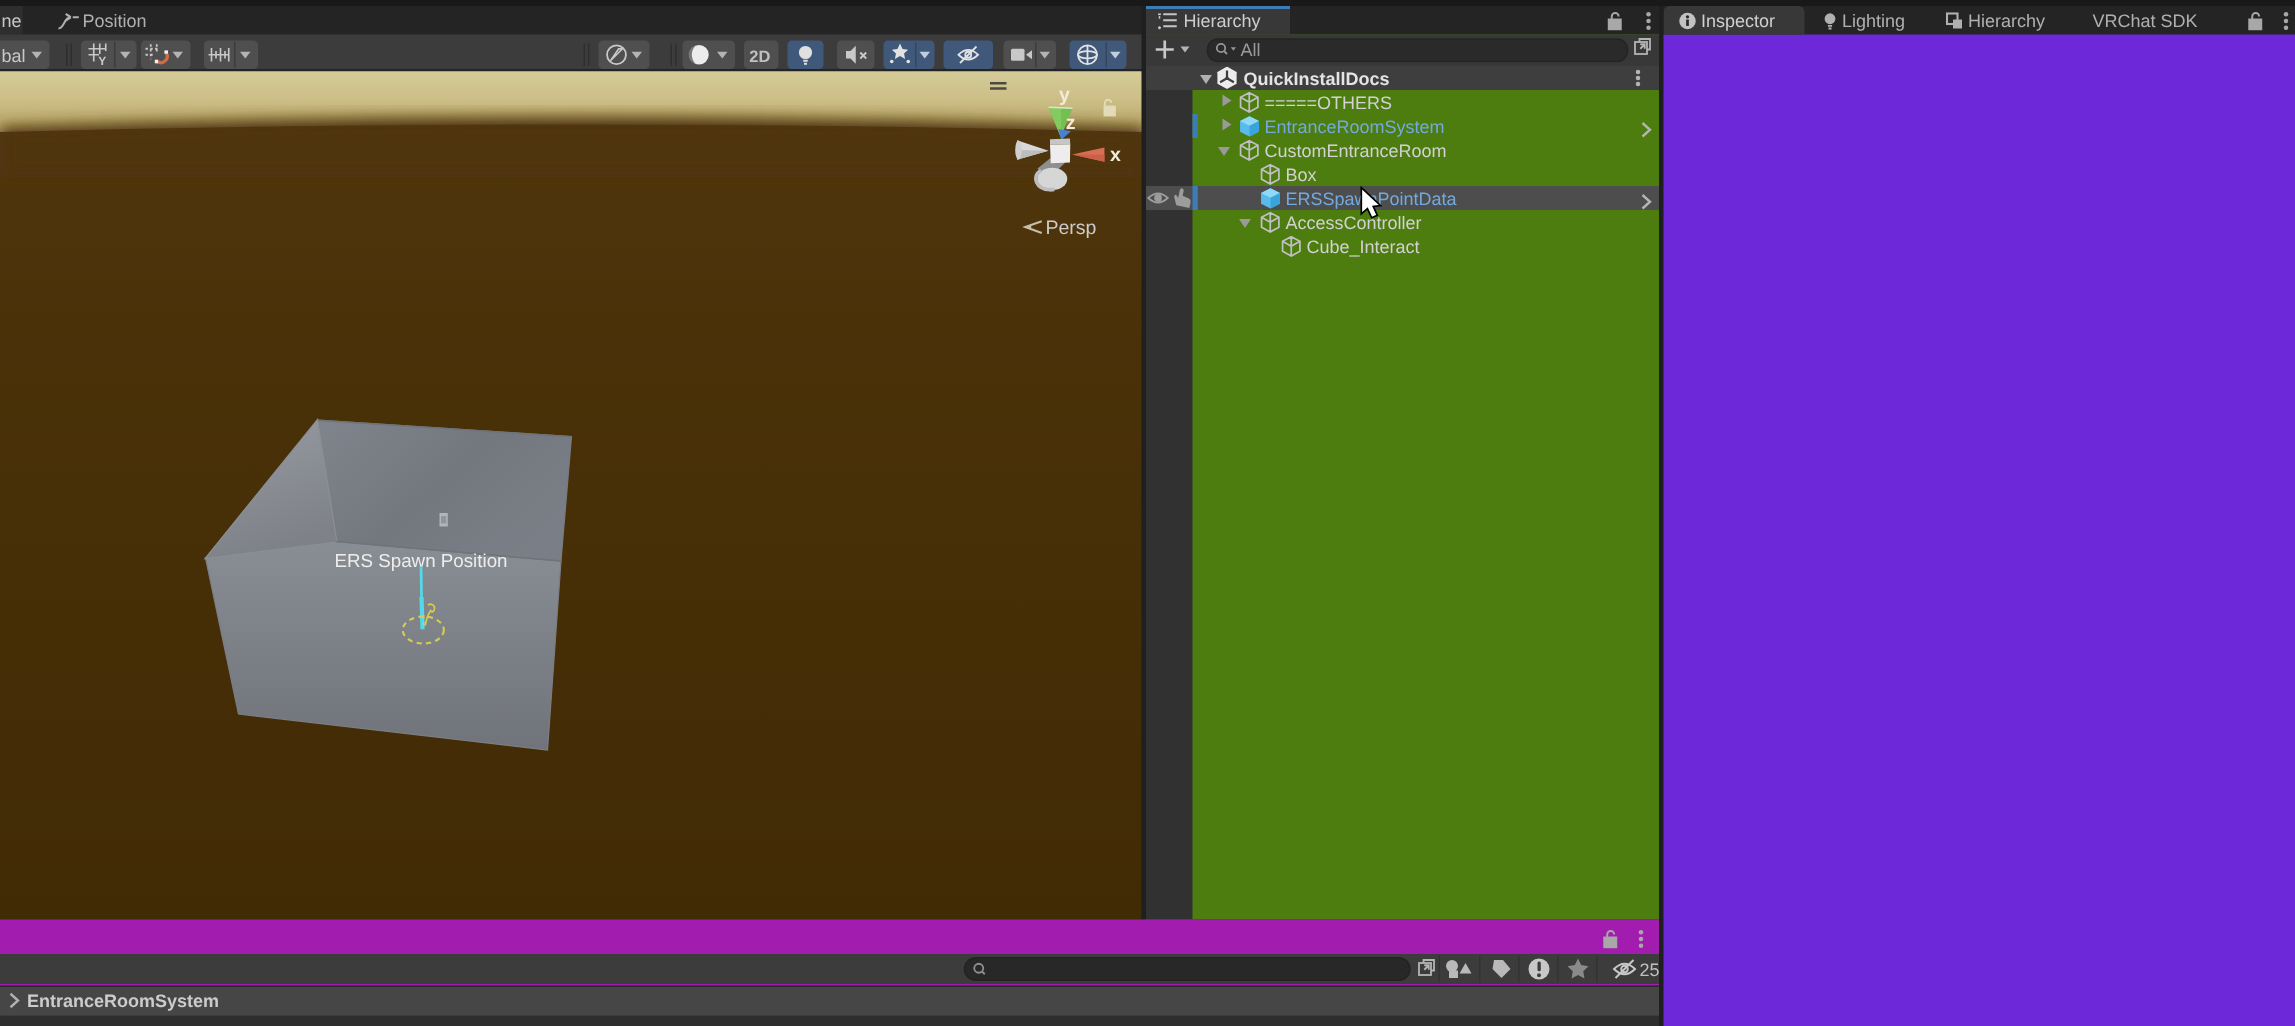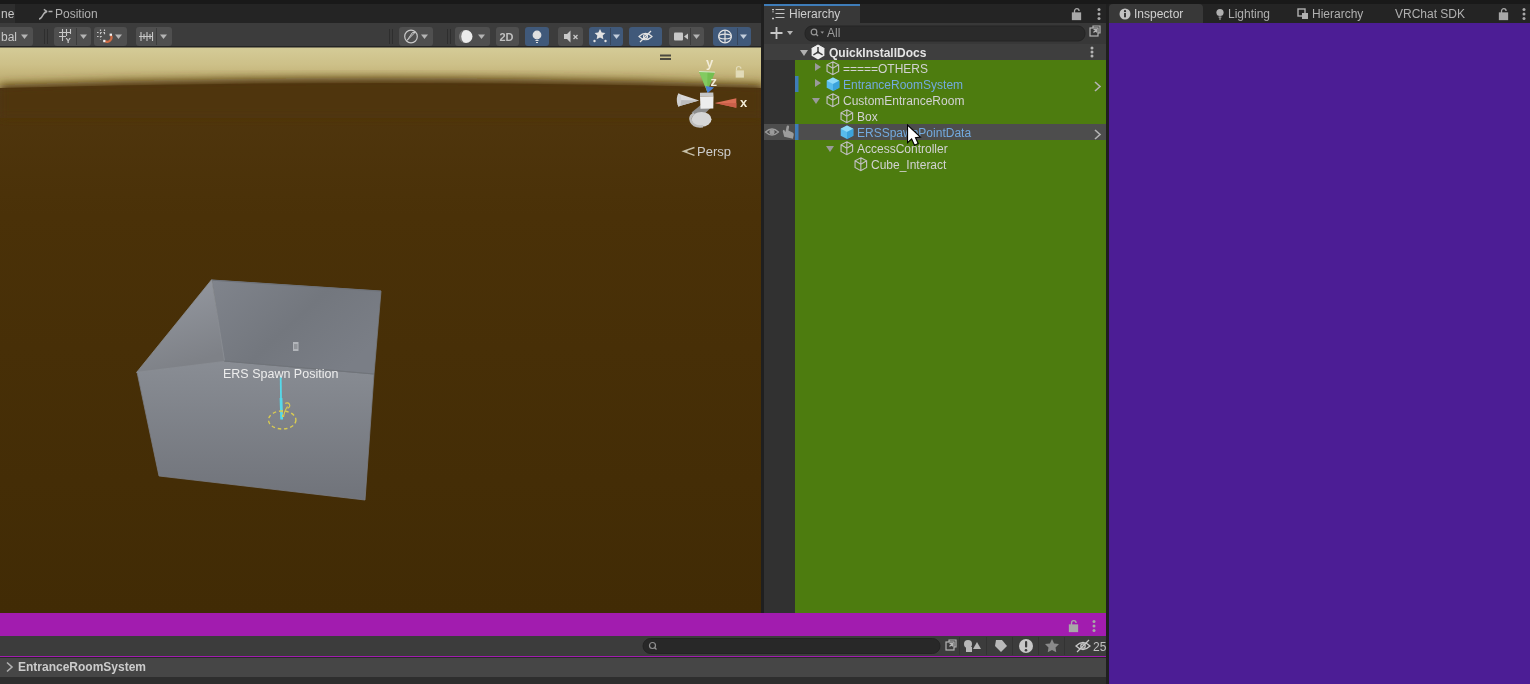--- a/index.html
+++ b/index.html
@@ -324,21 +324,21 @@
         </g>
         <g id="cubeblue">
           <path d="M7 0.5 L13.3 3.7 V10.8 L7 14 L0.7 10.8 V3.7 Z" fill="#58bbec"></path>
           <path d="M7 0.5 L13.3 3.7 L7 6.9 L0.7 3.7 Z" fill="#8ed9f8"></path>
           <path d="M7 6.9 L13.3 3.7 V10.8 L7 14 Z" fill="#3ba3dc"></path>
         </g>
       </defs>
     </svg>
   </div>
 
-  <div class="abs" style="left:1108px;top:4px;width:422px;height:680px;background:#4c1d95;">
+  <div class="abs" style="left:1108px;top:4px;width:422px;height:680px;background:#6d28d9;">
     <div class="abs" style="left:0;top:0;width:422px;height:19px;background:#242424;"></div>
     <div class="abs" style="left:1px;top:0;width:94px;height:19px;background:#383838;border-radius:4px 4px 0 0;"></div>
     <svg class="abs" style="left:11px;top:4px;" width="12" height="12" viewBox="0 0 12 12">
       <circle cx="6" cy="6" r="5.5" fill="#c2c2c2"></circle>
       <rect x="5.1" y="5" width="1.8" height="4.3" fill="#2a2a2a"></rect>
       <circle cx="6" cy="3.2" r="1.1" fill="#2a2a2a"></circle>
     </svg>
     <div class="abs tabtext" style="left:26px;top:3px;color:#d0d0d0;">Inspector</div>
     <svg class="abs" style="left:105px;top:3px;" width="14" height="14" viewBox="0 0 14 14">
       <circle cx="7" cy="5.5" r="3.6" fill="#b0b0b0"></circle>

